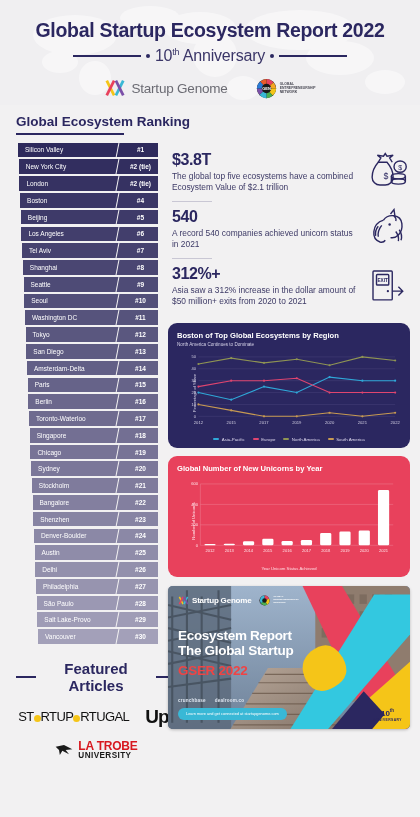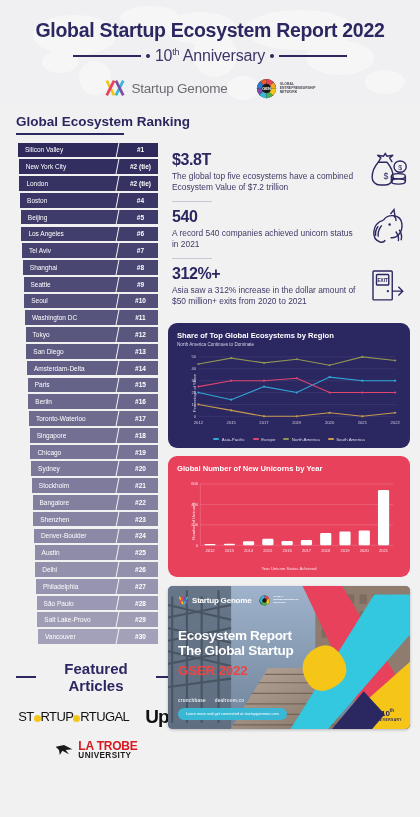--- a/index.html
+++ b/index.html
@@ -415,21 +415,21 @@
         </div>
       </div>
 
       <div class="right-col">
 
         <div class="stats">
 
           <div class="stat">
             <div class="stat-txt">
               <div class="stat-num">$3.8T</div>
-              <div class="stat-desc">The global top five ecosystems have a combined Ecosystem Value of $7.2 trillion</div>
+              <div class="stat-desc">The global top five ecosystems have a combined Ecosystem Value of $2.1 trillion</div>
             </div>
             <div class="stat-ico">
               <svg viewBox="0 0 48 44" width="42" height="40" fill="none" stroke="#2b2760" stroke-width="1.6">
                 <path d="M14 12 q-7 8 -7 17 a9 9 0 0 0 9 9 h6 a9 9 0 0 0 9 -9 q0 -9 -7 -17 z"></path>
                 <path d="M14 12 l3 -5 l-4 -3 l7 1 l2 -3 l2 3 l7 -1 l-4 3 l3 5"></path>
                 <text x="20" y="31" font-size="10" fill="#2b2760" stroke="none" font-family="Liberation Sans, sans-serif">$</text>
                 <ellipse cx="39" cy="17" rx="7" ry="6.5"></ellipse>
                 <text x="39" y="20.5" font-size="8" fill="#2b2760" stroke="none" text-anchor="middle" font-family="Liberation Sans, sans-serif">$</text>
                 <ellipse cx="37" cy="28" rx="8" ry="3"></ellipse>
                 <ellipse cx="37" cy="34" rx="8" ry="3"></ellipse>
@@ -468,21 +468,21 @@
                 <rect x="12" y="10" width="14" height="12" rx="1"></rect>
                 <text x="19" y="19" font-size="5.4" fill="#2b2760" stroke="none" text-anchor="middle" font-family="Liberation Sans, sans-serif" font-weight="bold">EXIT</text>
                 <circle cx="25" cy="29" r="1.3" fill="#2b2760" stroke="none"></circle>
                 <path d="M30 29 h11 M37 24 l5 5 l-5 5"></path>
               </svg>
             </div>
           </div>
         </div>
 
         <div class="panel panel-dark">
-          <div class="pnl-title">Share of Top Global Ecosystems by Region</div>
+          <div class="pnl-title">Boston of Top Global Ecosystems by Region</div>
           <div class="pnl-sub">North America Continues to Dominate</div>
           <div class="plot">
             <div class="axis-y-label dark-txt">Percentage of Share</div>
             <svg id="line-svg" viewBox="0 0 230 78" width="100%" height="78">
                 <line x1="22" y1="65" x2="224" y2="65" stroke="#514c82" stroke-width="0.4"></line>
                 <text x="19.5" y="66.6" font-size="4.2" fill="#cfcce0" text-anchor="end" font-family="Liberation Sans, sans-serif">0</text>
                 <line x1="22" y1="52.800000000000004" x2="224" y2="52.800000000000004" stroke="#514c82" stroke-width="0.4"></line>
                 <text x="19.5" y="54.400000000000006" font-size="4.2" fill="#cfcce0" text-anchor="end" font-family="Liberation Sans, sans-serif">10</text>
                 <line x1="22" y1="40.6" x2="224" y2="40.6" stroke="#514c82" stroke-width="0.4"></line>
                 <text x="19.5" y="42.2" font-size="4.2" fill="#cfcce0" text-anchor="end" font-family="Liberation Sans, sans-serif">20</text>

